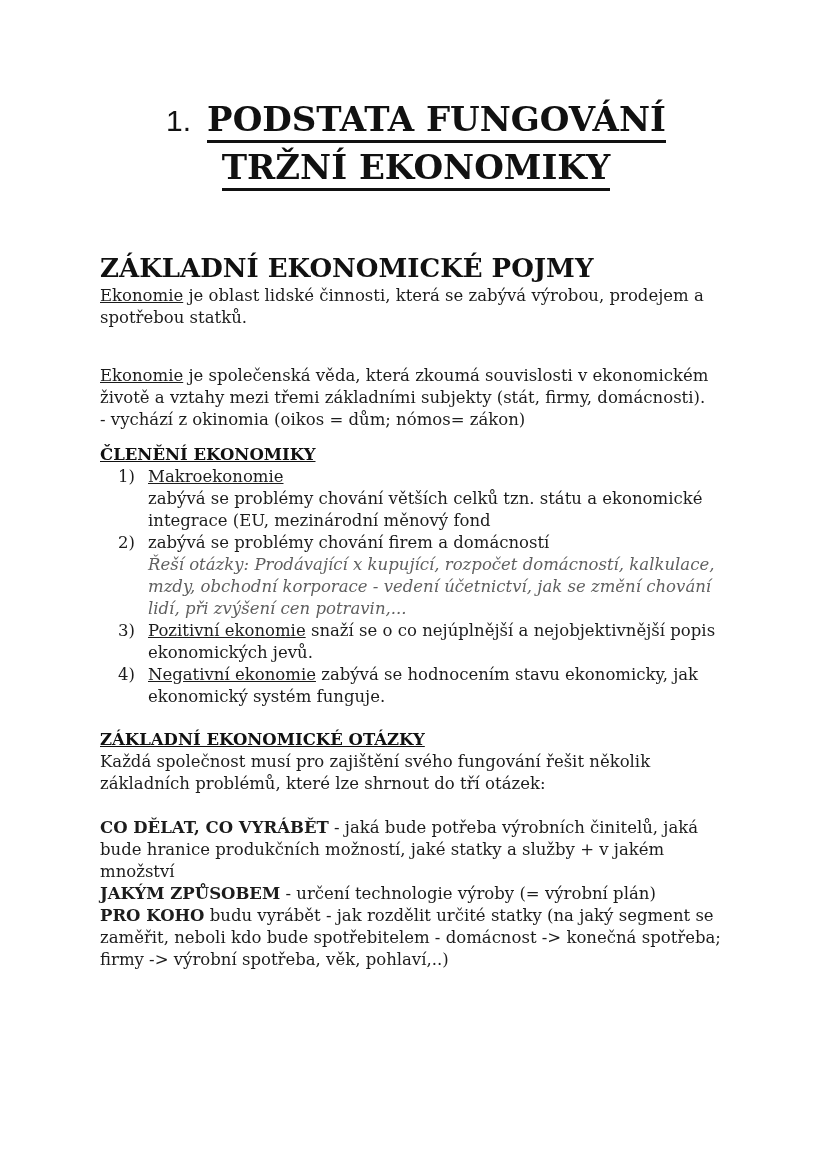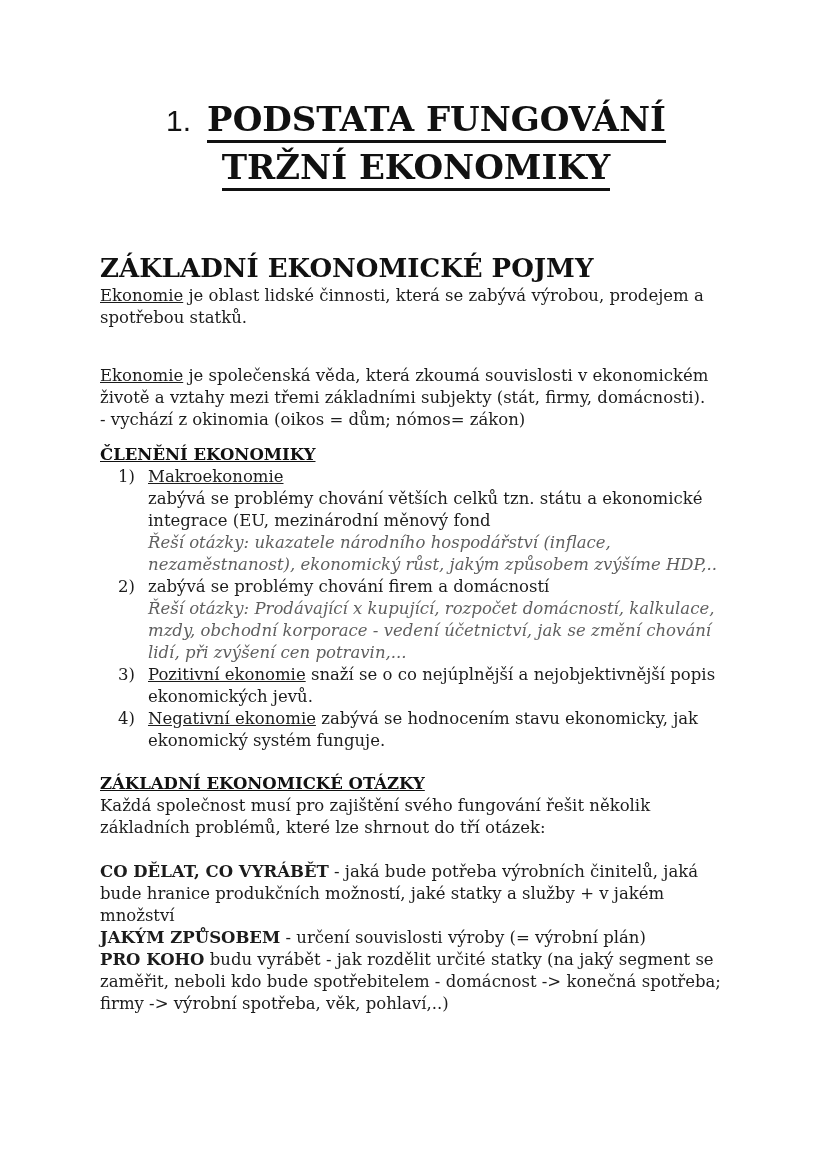--- a/index.html
+++ b/index.html
@@ -102,21 +102,20 @@
 
     <div class="sub-heading h-cleneni">ČLENĚNÍ EKONOMIKY</div>
 
     <div class="num-list">
 
       <div class="list-item">
         <span class="li-num">1)</span>
         <div class="li-body">
           <div><span class="u">Makroekonomie</span></div>
           <div>zabývá se problémy chování větších celků tzn. státu a ekonomické integrace (EU, mezinárodní měnový fond</div>
-          <div class="note">Řeší otázky:  ukazatele národního hospodářství (inflace, nezaměstnanost), ekonomický růst, jakým způsobem zvýšíme HDP,..</div>
         </div>
       </div>
 
       <div class="list-item">
         <span class="li-num">2)</span>
         <div class="li-body">
           <div>zabývá se problémy chování firem a domácností</div>
           <div class="note">Řeší otázky: Prodávající x kupující, rozpočet domácností, kalkulace, mzdy, obchodní korporace - vedení účetnictví, jak se změní chování lidí, při zvýšení cen potravin,...</div>
         </div>
       </div>
@@ -131,18 +130,18 @@
         <div class="li-body"><span class="u">Negativní ekonomie</span><span> zabývá se hodnocením stavu ekonomicky, jak ekonomický systém funguje.</span></div>
       </div>
 
     </div>
 
     <div class="sub-heading h-otazky">ZÁKLADNÍ EKONOMICKÉ OTÁZKY</div>
     <p class="p-intro">Každá společnost musí pro zajištění svého fungování řešit několik základních problémů, které lze shrnout do tří otázek:</p>
 
     <div class="questions">
       <p><span class="b">CO DĚLAT, CO VYRÁBĚT</span><span> - jaká bude potřeba výrobních činitelů, jaká bude hranice produkčních možností, jaké statky a služby + v jakém množství</span><br></p>
-      <p><span class="b">JAKÝM ZPŮSOBEM</span><span> - určení souvislosti výroby (= výrobní plán)</span></p>
+      <p><span class="b">JAKÝM ZPŮSOBEM</span><span> - určení technologie výroby (= výrobní plán)</span></p>
       <p><span class="b">PRO KOHO</span><span> budu vyrábět - jak rozdělit určité statky (na jaký segment se zaměřit, neboli kdo bude spotřebitelem - domácnost -&gt; konečná spotřeba; firmy -&gt; výrobní spotřeba, věk, pohlaví,..)</span></p>
     </div>
 
   </div>
 </div>
 
 </body></html>

